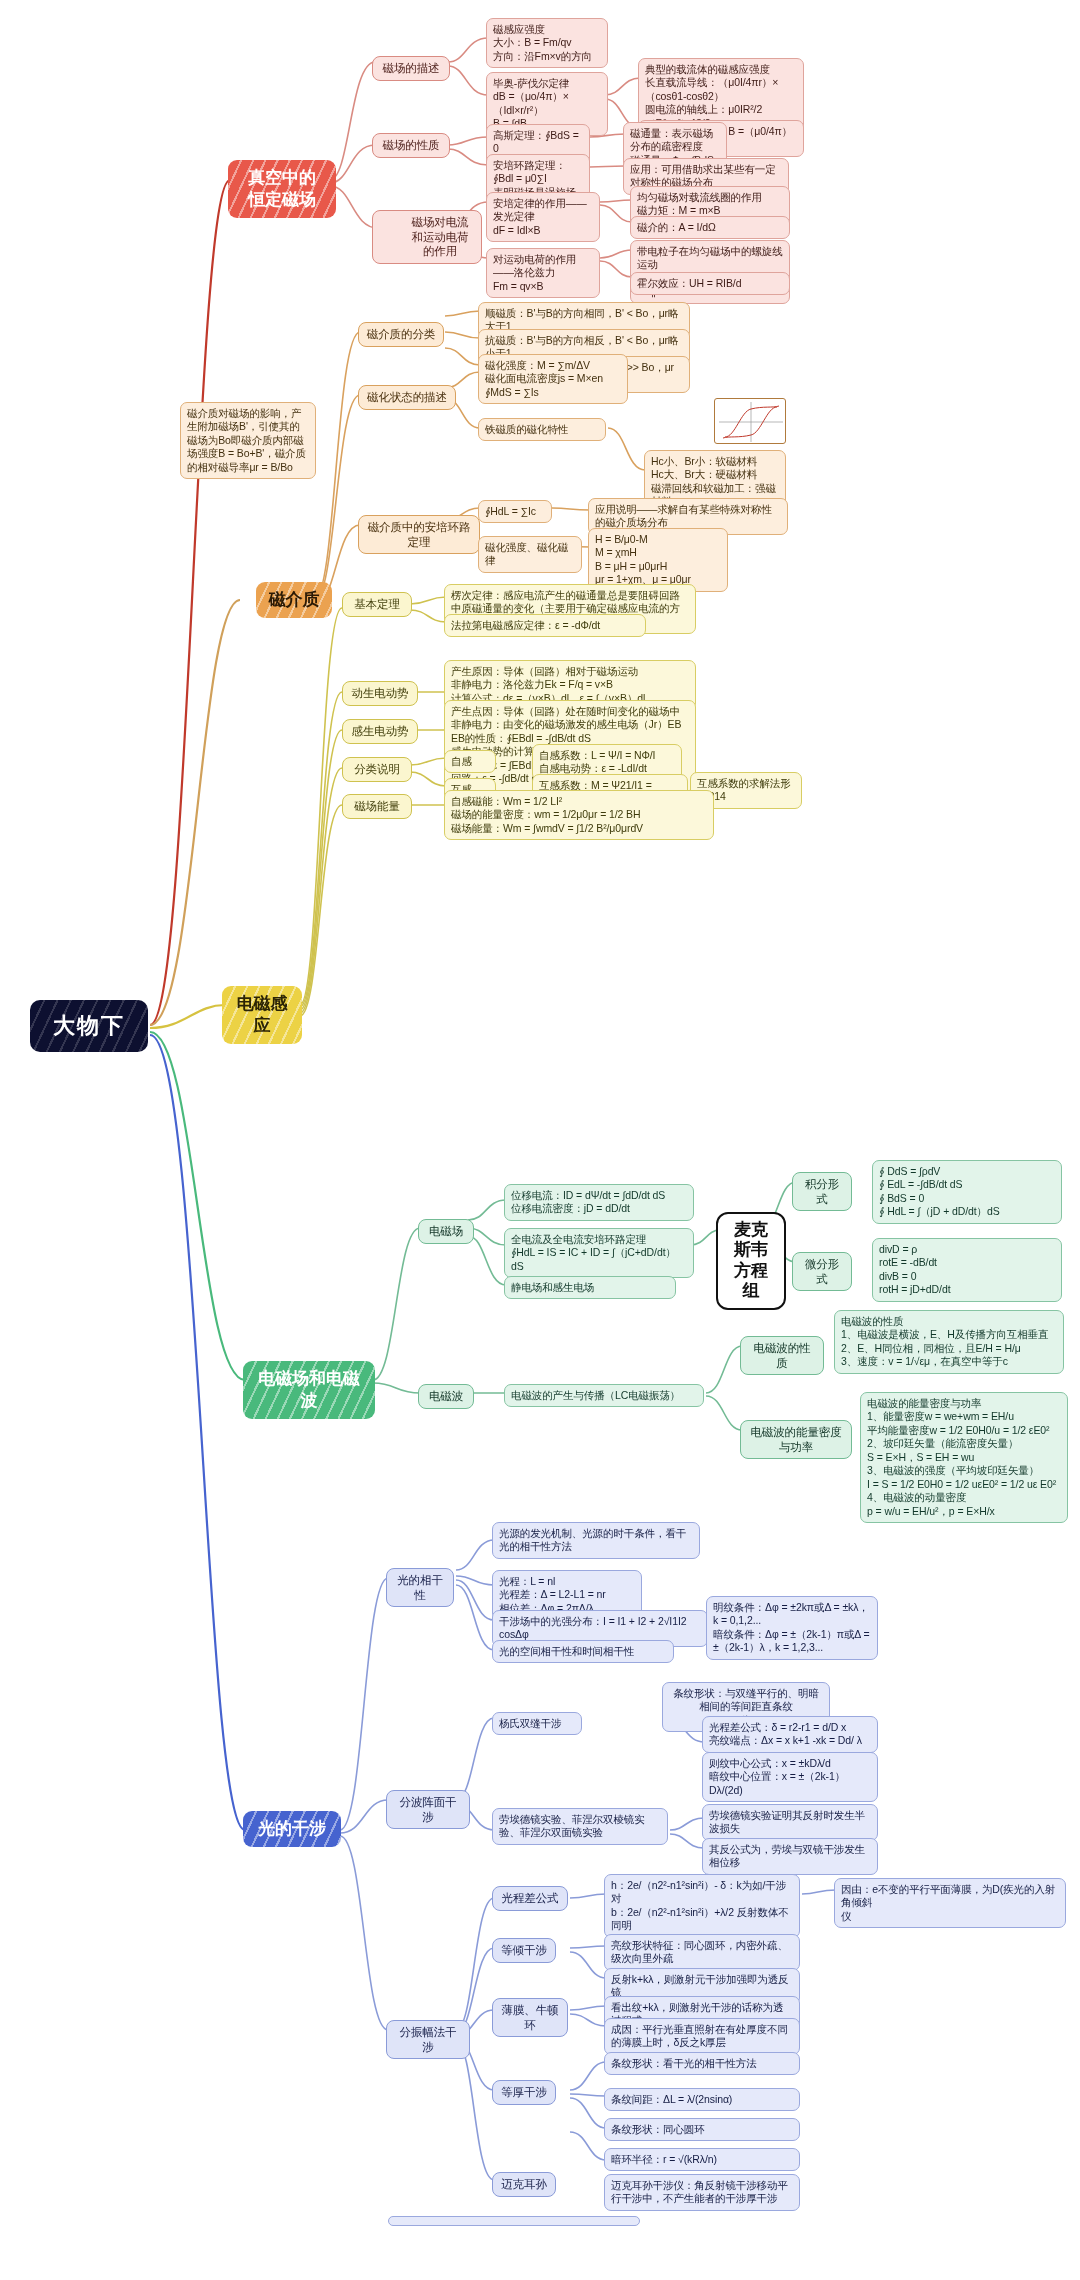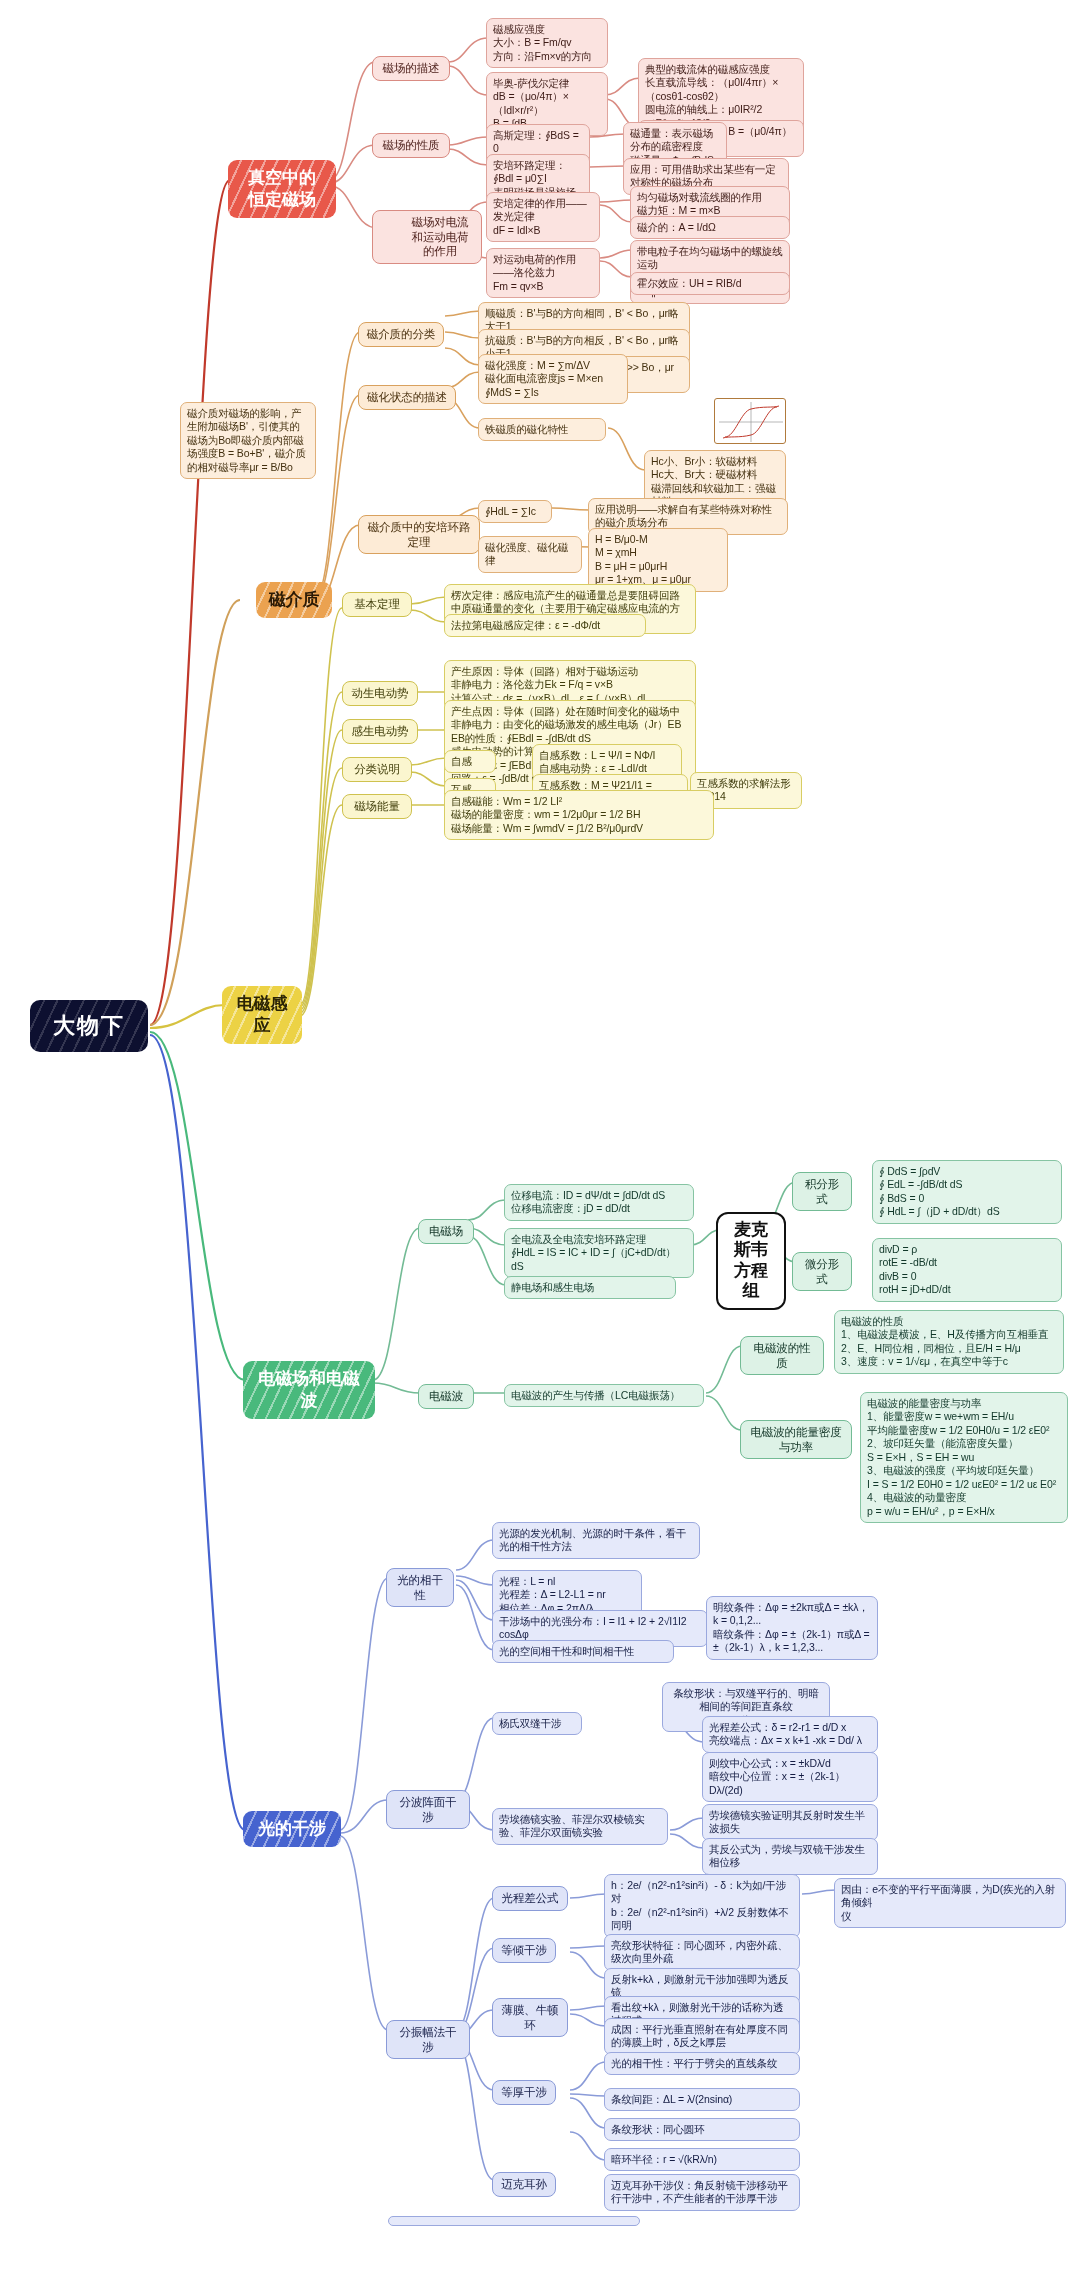--- a/index.html
+++ b/index.html
@@ -351,20 +351,20 @@
   <div class="node sub s-blue" style="left:492px;top:2172px;width:64px;">迈克耳孙</div>
 
   <div class="node leaf l-blue" style="left:604px;top:1874px;width:196px;">h：2e/（n2²-n1²sin²i）- δ：k为如/干涉对
 b：2e/（n2²-n1²sin²i）+λ/2  反射数体不同明</div>
   <div class="node leaf l-blue" style="left:834px;top:1878px;width:232px;">因由：e不变的平行平面薄膜，为D(疾光的入射角倾斜
 仪</div>
   <div class="node leaf l-blue" style="left:604px;top:1934px;width:196px;">亮纹形状特征：同心圆环，内密外疏、级次向里外疏</div>
   <div class="node leaf l-blue" style="left:604px;top:1968px;width:196px;">反射k+kλ，则激射元干涉加强即为透反镜</div>
   <div class="node leaf l-blue" style="left:604px;top:1996px;width:196px;">看出纹+kλ，则激射光干涉的话称为透过程式</div>
   <div class="node leaf l-blue" style="left:604px;top:2018px;width:196px;">成因：平行光垂直照射在有处厚度不同的薄膜上时，δ反之k厚层</div>
-  <div class="node leaf l-blue" style="left:604px;top:2052px;width:196px;">光的相干性：平行于劈尖的直线条纹</div>
+  <div class="node leaf l-blue" style="left:604px;top:2052px;width:196px;">条纹形状：看干光的相干性方法</div>
   <div class="node leaf l-blue" style="left:604px;top:2088px;width:196px;">条纹间距：ΔL = λ/(2nsinα)</div>
   <div class="node leaf l-blue" style="left:604px;top:2118px;width:196px;">条纹形状：同心圆环</div>
   <div class="node leaf l-blue" style="left:604px;top:2148px;width:196px;">暗环半径：r = √(kRλ/n)</div>
   <div class="node leaf l-blue" style="left:604px;top:2174px;width:196px;">迈克耳孙干涉仪：角反射镜干涉移动平行干涉中，不产生能者的干涉厚干涉</div>
   <div class="node leaf l-blue" style="left:388px;top:2216px;width:252px;"></div>
 
 </div>
 
 </body></html>

